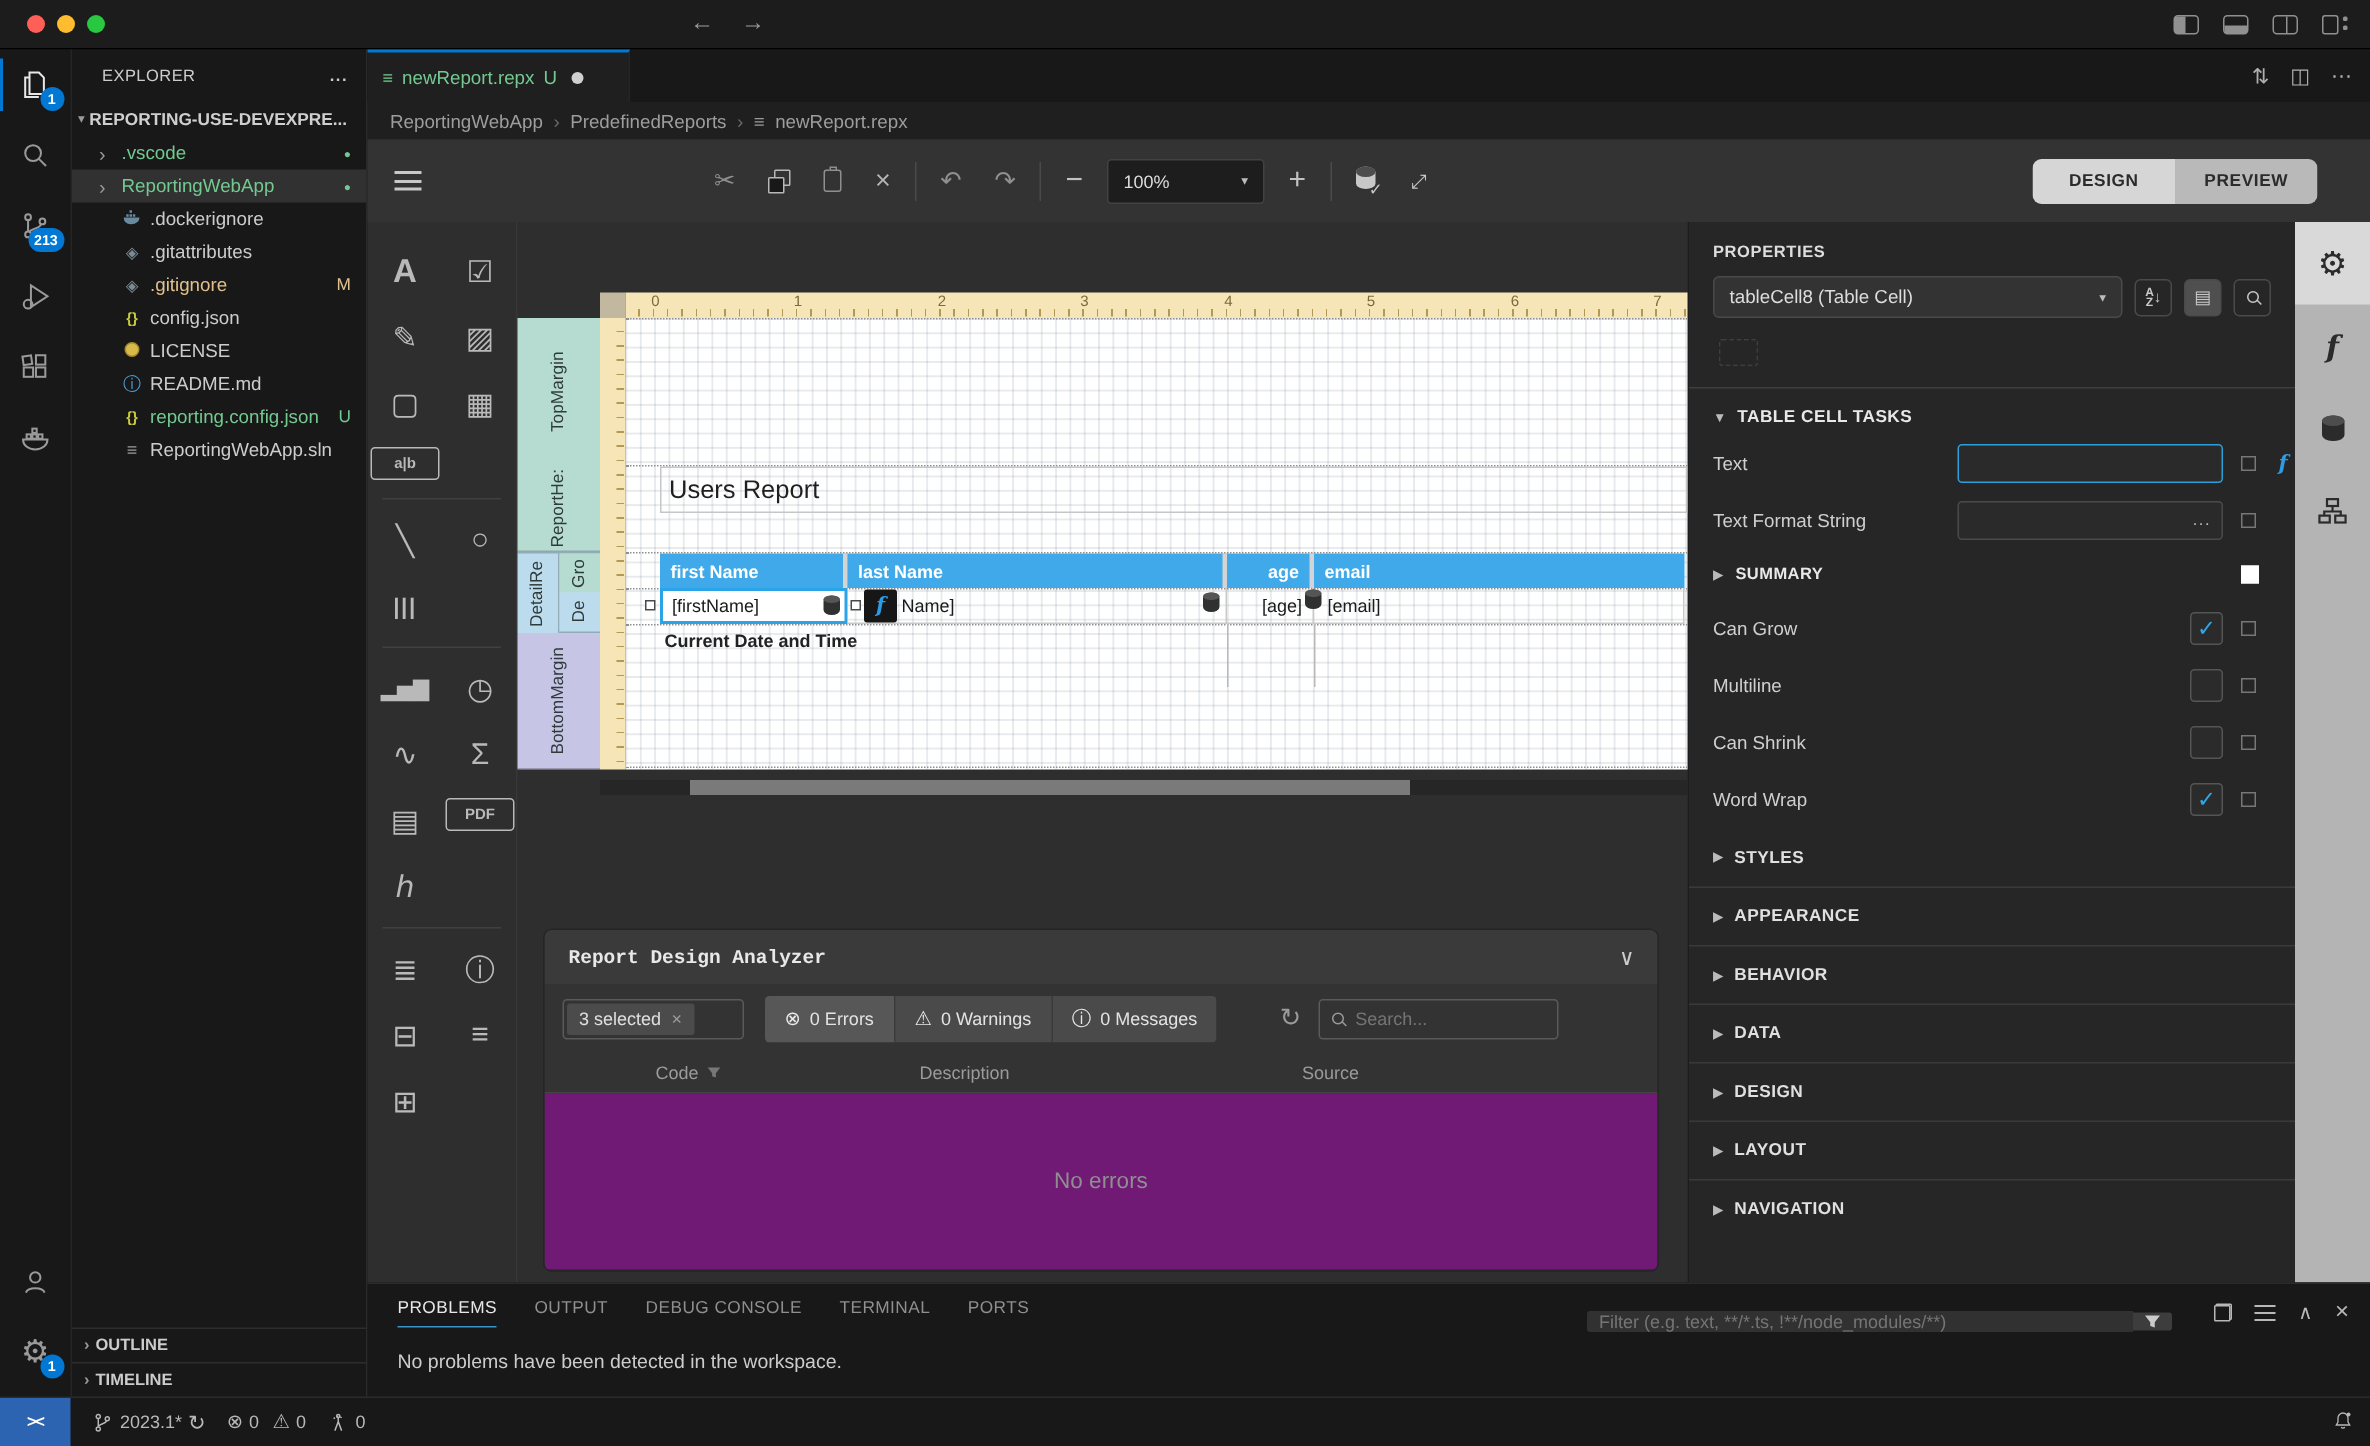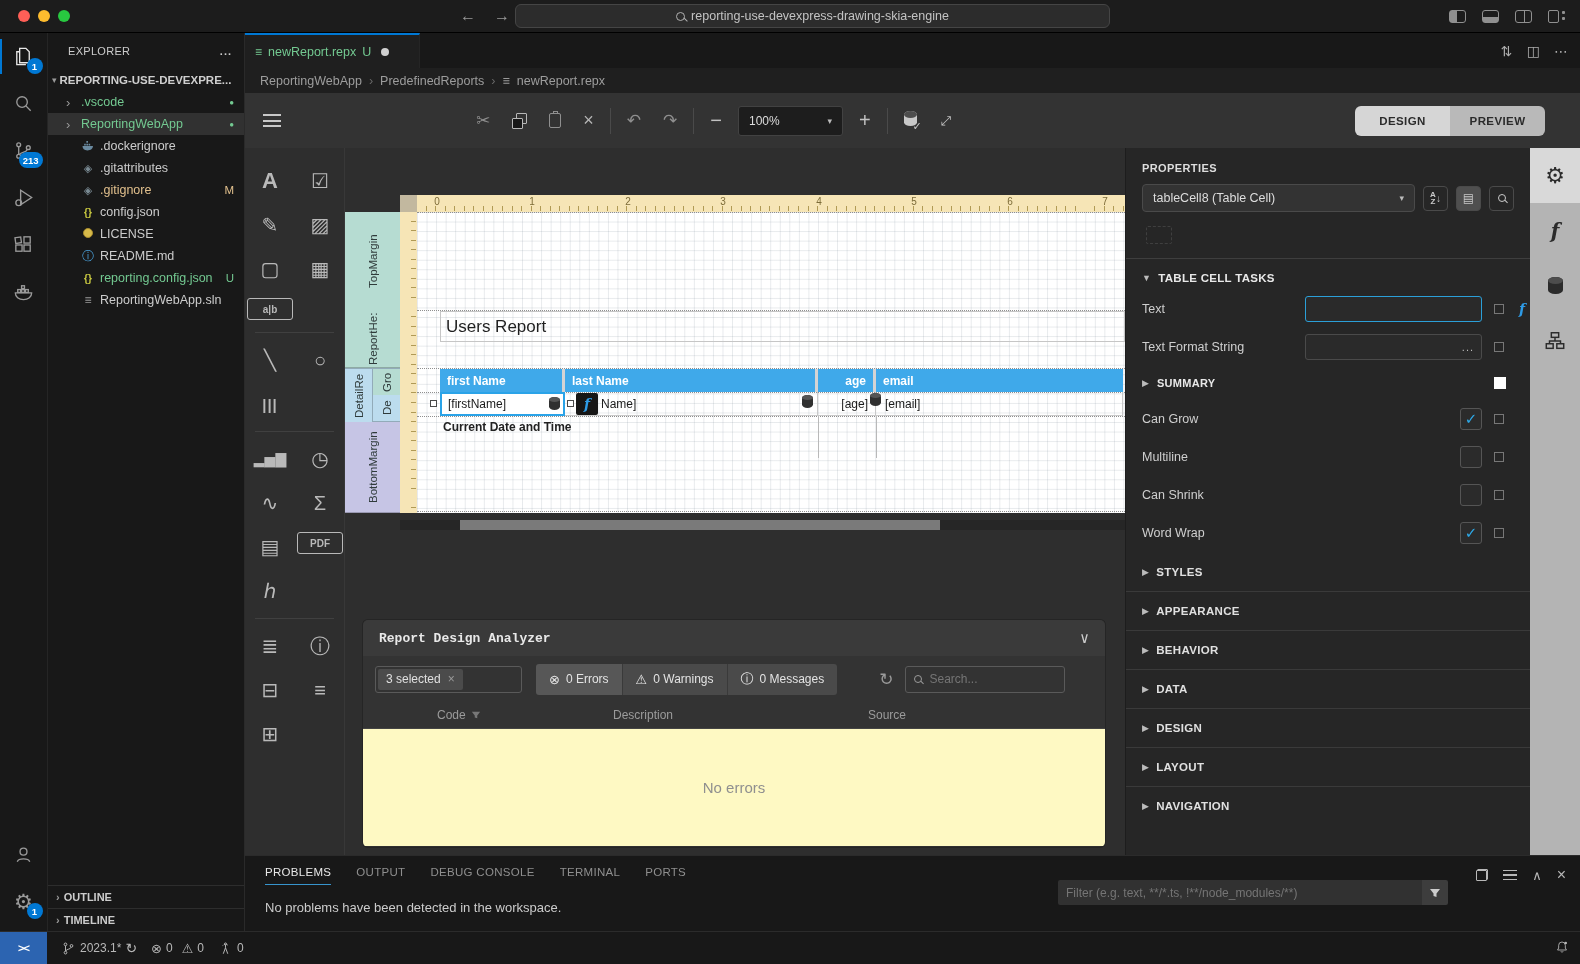--- a/index.html
+++ b/index.html
@@ -132,36 +132,36 @@
   .footer-note { position:absolute; top:208px; left:26px; font-weight:bold; font-size:12px; color:#222222; }
   .col-ext { position:absolute; top:204px; height:42px; width:1px; background:#b9b9b9; }
   .hscroll { position:absolute; top:372px; left:55px; right:0; height:10px; background:#262626; }
   .hscroll .thumb { position:absolute; left:60px; width:480px; top:0; bottom:0; background:#7a7a7a; }
 
   
   .analyzer { position:absolute; left:18px; right:20px; top:472px; height:227px; background:#2f2f2f; border-radius:5px; box-shadow:0 0 0 1px #252525; overflow:hidden; }
   .an-head { height:36px; background:#3a3a3a; display:flex; align-items:center; justify-content:space-between; padding:0 16px; font-weight:bold; color:#e8e8e8;font-family:Liberation Mono, monospace; }
   .an-chev { font-size:15px; color:#cccccc; font-weight:normal; }
   .an-controls { height:46px; background:#333333; display:flex; align-items:center; padding:0 12px; }
-  .chip-box { width:147px; height:27px; border:1px solid #5a5a5a; border-radius:3px; display:flex; align-items:center; padding:2px; }
+  .chip-box { width:121px; height:27px; border:1px solid #5a5a5a; border-radius:3px; display:flex; align-items:center; padding:2px; }
   .chip { background:#4b4b4b; border-radius:2px; height:21px; display:flex; align-items:center; gap:7px; padding:0 8px; font-size:12px; color:#e0e0e0; }
   .chip-x { color:#9a9a9a; font-size:12px; }
   .seg { display:flex; margin-left:14px; border-radius:3px; overflow:hidden; height:31px; }
   .seg-btn { display:flex; align-items:center; gap:6px; padding:0 13px; background:#4a4a4a; color:#e3e3e3; font-size:12px; border-right:1px solid #3a3a3a; }
   .seg-btn:last-child { border-right:none; }
   .seg-btn.active { background:#575757; }
   .seg-ico { font-size:13px; color:#e9e9e9; }
   .refresh { margin-left:42px; color:#9a9a9a; font-size:17px; }
   .an-search { margin-left:12px; width:160px; height:27px; border:1px solid #5a5a5a; border-radius:3px; display:flex; align-items:center; gap:7px; padding:0 8px; color:#9a9a9a; }
   .an-search input { background:transparent; border:none; outline:none; color:#bdbdbd; font-size:12px; width:110px; font-family:inherit; }
   .an-cols { height:27px; border-bottom:1px solid #444444; display:flex; align-items:center; color:#9b9b9b; font-size:12px; background:#333333; }
   .an-cols .c1 { width:250px; padding-left:74px; display:flex; gap:5px; align-items:center; }
   .an-cols .c2 { width:255px; } .an-cols .c3 { flex:1; }
   .funnel { width:10px; height:10px; fill:#777777; }
-  .an-body { height:117px; display:flex; align-items:center; justify-content:center; color:#8f8f8f; font-size:15px; background:#fef9c3; }
+  .an-body { height:117px; display:flex; align-items:center; justify-content:center; color:#8f8f8f; font-size:15px; background:#701a75; }
 
   
   .props { width:405px; background:#262626; border-left:1px solid #1d1d1d; font-size:12.5px; overflow:hidden; }
   .props-title { padding:14px 16px 10px; font-size:11px; font-weight:bold; letter-spacing:.4px; color:#dddddd; }
   .selector-row { display:flex; align-items:center; gap:8px; padding:0 16px; }
   .selector { flex:1; height:28px; background:#333333; border:1px solid #4a4a4a; border-radius:4px; display:flex; align-items:center;
     justify-content:space-between; padding:0 10px; color:#dddddd; }
   .mini-btn { width:25px; height:25px; border:1px solid #4a4a4a; border-radius:4px; display:flex; align-items:center; justify-content:center; color:#c9c9c9; font-size:12px; }
   .mini-btn.active { background:#4f4f4f; }
   .sort-glyph { font-size:8px; line-height:7px; font-weight:bold; text-align:center; }
@@ -190,21 +190,21 @@
   .rs-f { font-style:italic; font-weight:bold; font-family:"DejaVu Serif",serif; font-size:20px; }
   .rs-db { width:15px; height:17px; background:#2b2b2b; border-radius:7px/4px; position:relative; }
   .rs-db::before { content:""; position:absolute; top:0; left:0; right:0; height:7px; border-radius:50%; background:#4d4d4d; }
   .rs-item svg { width:22px; height:22px; stroke:#2b2b2b; fill:none; stroke-width:1.6; }
 
   
   .panel-bottom { height:76px; background:#181818; border-top:1px solid #2b2b2b; position:relative; }
   .pb-tabs { display:flex; gap:25px; padding:10px 0 0 20px; font-size:11.5px; letter-spacing:.3px; color:#8f8f8f; }
   .pb-tab.active { color:#e7e7e7; border-bottom:1.5px solid #3794cc; padding-bottom:6px; }
   .pb-msg { position:absolute; left:20px; top:44px; color:#cccccc; font-size:13px; }
-  .pb-filter { position:absolute; right:132px; top:24px; width:390px; height:25px; display:flex; }
+  .pb-filter { position:absolute; right:132px; top:12px; width:390px; height:25px; display:flex;align-items:center; }
   .pb-filter input { flex:1; background:#313131; border:none; outline:none; color:#bbb; font-size:12px; padding:0 8px; font-family:inherit; border-radius:2px 0 0 2px; }
   .funnel-btn { width:26px; background:#3d3d3d; display:flex; align-items:center; justify-content:center; border-radius:0 2px 2px 0; }
   .funnel-btn svg { fill:#cccccc; width:12px; height:12px; }
   .pb-icons { position:absolute; right:14px; top:10px; display:flex; gap:15px; align-items:center; color:#b8b8b8; font-size:13px; }
   .dup { width:12px; height:12px; position:relative; }
   .dup::before, .dup::after { content:""; position:absolute; width:9px; height:9px; border:1.2px solid #b8b8b8; border-radius:1px; }
   .dup::before { right:0; top:0; } .dup::after { left:0; bottom:0; background:#181818; }
   .listbars { width:14px; height:11px; background:repeating-linear-gradient(#b8b8b8 0 1.5px, transparent 1.5px 4.5px); }
 
   
@@ -220,26 +220,20 @@
 
 <div class="titlebar">
   <div class="traffic">
     <span class="tl red"></span>
     <span class="tl yellow"></span>
     <span class="tl green"></span>
   </div>
   <div class="nav-arrows">
     <span>←</span>
     <span>→</span>
-  </div>
-  <div class="cmd-center">
-    <span class="mag-glyph" style="width:9px;height:9px;border:1.4px solid #b0b0b0;border-radius:50%;position:relative;display:inline-block;">
-        <i style="position:absolute;width:5px;height:1.4px;background:#b0b0b0;transform:rotate(45deg);right:-4px;bottom:-1px;"></i>
-      </span>
-    <span>reporting-use-devexpress-drawing-skia-engine</span>
   </div>
   <div class="tb-right">
     <span class="wicon w-left"></span>
     <span class="wicon w-bottom"></span>
     <span class="wicon w-split"></span>
     <span class="wicon w-layout"></span>
   </div>
 </div>
 
 <div class="workbench">

